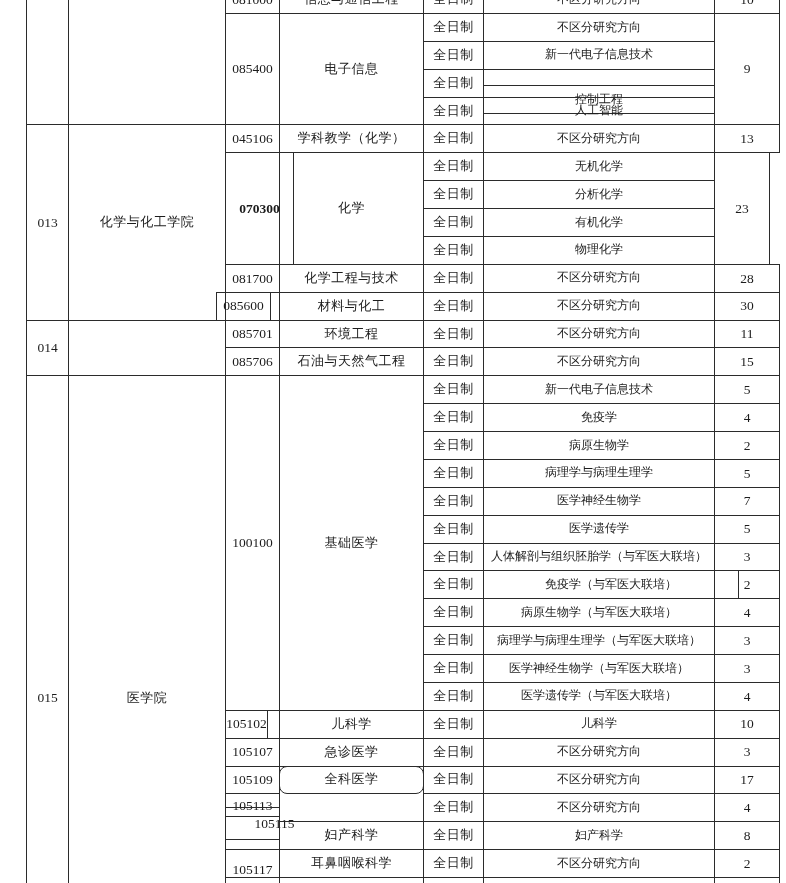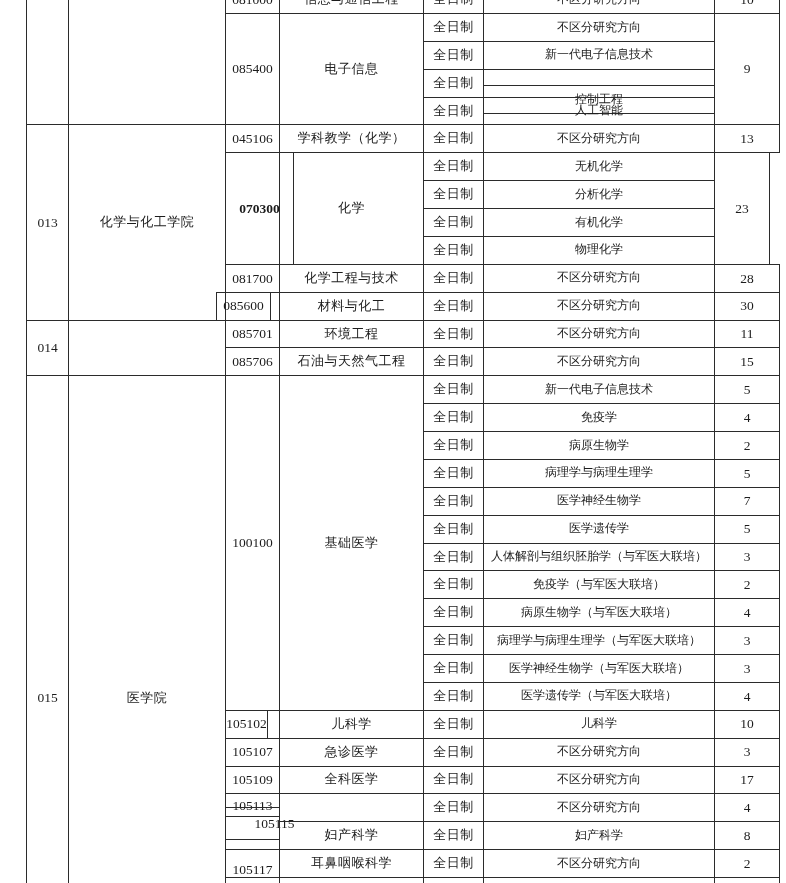--- a/index.html
+++ b/index.html
@@ -118,21 +118,21 @@
     <div class="cell cjk" style="left: 423px; top: 486.807px; width: 61px; height: 28.871px;">全日制</div>
     <div class="cell dir" style="left: 483px; top: 486.807px; width: 232px; height: 28.871px;">医学神经生物学</div>
     <div class="cell num" style="left: 714px; top: 486.807px; width: 66px; height: 28.871px;">7</div>
     <div class="cell cjk" style="left: 423px; top: 514.678px; width: 61px; height: 28.871px;">全日制</div>
     <div class="cell dir" style="left: 483px; top: 514.678px; width: 232px; height: 28.871px;">医学遗传学</div>
     <div class="cell num" style="left: 714px; top: 514.678px; width: 66px; height: 28.871px;">5</div>
     <div class="cell cjk" style="left: 423px; top: 542.549px; width: 61px; height: 28.871px;">全日制</div>
     <div class="cell dir" style="left: 483px; top: 542.549px; width: 232px; height: 28.871px;">人体解剖与组织胚胎学（与军医大联培）</div>
     <div class="cell num" style="left: 714px; top: 542.549px; width: 66px; height: 28.871px;">3</div>
     <div class="cell cjk" style="left: 423px; top: 570.42px; width: 61px; height: 28.871px;">全日制</div>
-    <div class="cell dir" style="left: 483px; top: 570.42px; width: 232px; height: 28.871px;">免疫学（与军医大联培）</div>
+    <div class="cell dir" style="left: 483px; top: 570.42px; width: 256px; height: 28.871px;">免疫学（与军医大联培）</div>
     <div class="cell num" style="left: 714px; top: 570.42px; width: 66px; height: 28.871px;">2</div>
     <div class="cell cjk" style="left: 423px; top: 598.291px; width: 61px; height: 28.871px;">全日制</div>
     <div class="cell dir" style="left: 483px; top: 598.291px; width: 232px; height: 28.871px;">病原生物学（与军医大联培）</div>
     <div class="cell num" style="left: 714px; top: 598.291px; width: 66px; height: 28.871px;">4</div>
     <div class="cell cjk" style="left: 423px; top: 626.162px; width: 61px; height: 28.871px;">全日制</div>
     <div class="cell dir" style="left: 483px; top: 626.162px; width: 232px; height: 28.871px;">病理学与病理生理学（与军医大联培）</div>
     <div class="cell num" style="left: 714px; top: 626.162px; width: 66px; height: 28.871px;">3</div>
     <div class="cell cjk" style="left: 423px; top: 654.033px; width: 61px; height: 28.871px;">全日制</div>
     <div class="cell dir" style="left: 483px; top: 654.033px; width: 232px; height: 28.871px;">医学神经生物学（与军医大联培）</div>
     <div class="cell num" style="left: 714px; top: 654.033px; width: 66px; height: 28.871px;">3</div>
@@ -143,21 +143,21 @@
     <div class="cell cjk" style="left: 279px; top: 709.775px; width: 145px; height: 28.871px;">儿科学</div>
     <div class="cell cjk" style="left: 423px; top: 709.775px; width: 61px; height: 28.871px;">全日制</div>
     <div class="cell dir" style="left: 483px; top: 709.775px; width: 232px; height: 28.871px;">儿科学</div>
     <div class="cell num" style="left: 714px; top: 709.775px; width: 66px; height: 28.871px;">10</div>
     <div class="cell num" style="left: 225px; top: 737.646px; width: 55px; height: 28.871px;">105107</div>
     <div class="cell cjk" style="left: 279px; top: 737.646px; width: 145px; height: 28.871px;">急诊医学</div>
     <div class="cell cjk" style="left: 423px; top: 737.646px; width: 61px; height: 28.871px;">全日制</div>
     <div class="cell dir" style="left: 483px; top: 737.646px; width: 232px; height: 28.871px;">不区分研究方向</div>
     <div class="cell num" style="left: 714px; top: 737.646px; width: 66px; height: 28.871px;">3</div>
     <div class="cell num" style="left: 225px; top: 765.517px; width: 55px; height: 28.871px;">105109</div>
-    <div class="cell cjk" style="left: 279px; top: 765.517px; width: 145px; height: 28.871px;">全科医学</div>
+    <div class="cell cjk" style="left: 279px; top: 765.517px; width: 145px; height: 28.871px; border-radius: 8px;">全科医学</div>
     <div class="cell cjk" style="left: 423px; top: 765.517px; width: 61px; height: 28.871px;">全日制</div>
     <div class="cell dir" style="left: 483px; top: 765.517px; width: 232px; height: 28.871px;">不区分研究方向</div>
     <div class="cell num" style="left: 714px; top: 765.517px; width: 66px; height: 28.871px;">17</div>
     <div class="cell num" style="left: 225px; top: 793.388px; width: 55px; height: 24px;">105113</div>
     <div class="cell cjk" style="left: 423px; top: 793.388px; width: 61px; height: 28.871px;">全日制</div>
     <div class="cell dir" style="left: 483px; top: 793.388px; width: 232px; height: 28.871px;">不区分研究方向</div>
     <div class="cell num" style="left: 714px; top: 793.388px; width: 66px; height: 28.871px;">4</div>
     <div class="cell num" style="left: 225px; top: 807px; width: 55px; height: 33px; padding-left: 44px;">105115</div>
     <div class="cell cjk" style="left: 279px; top: 821.259px; width: 145px; height: 28.871px;">妇产科学</div>
     <div class="cell cjk" style="left: 423px; top: 821.259px; width: 61px; height: 28.871px;">全日制</div>

